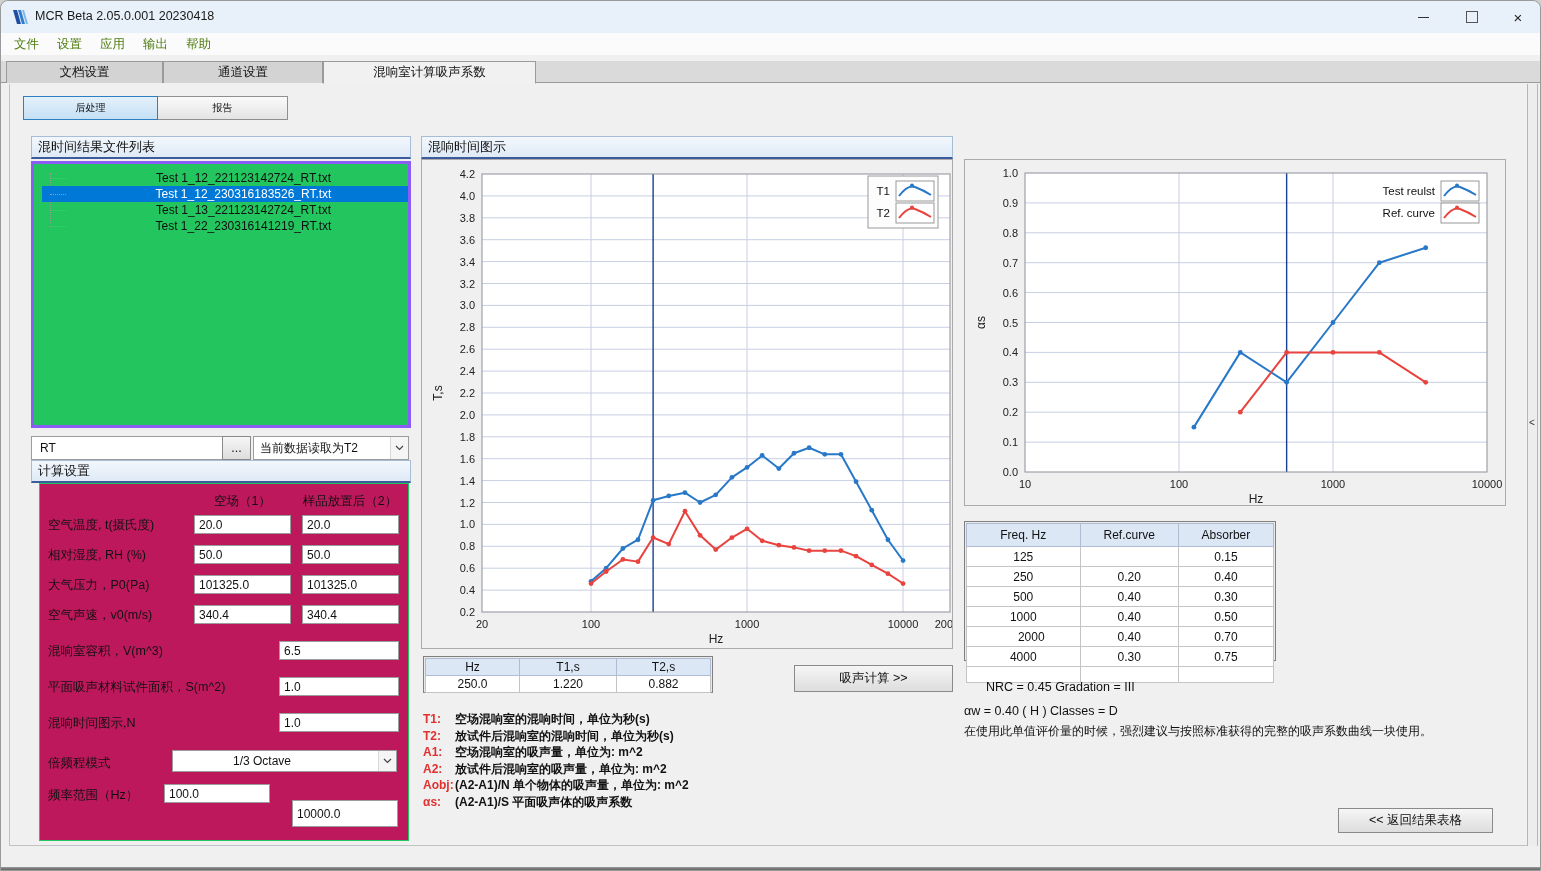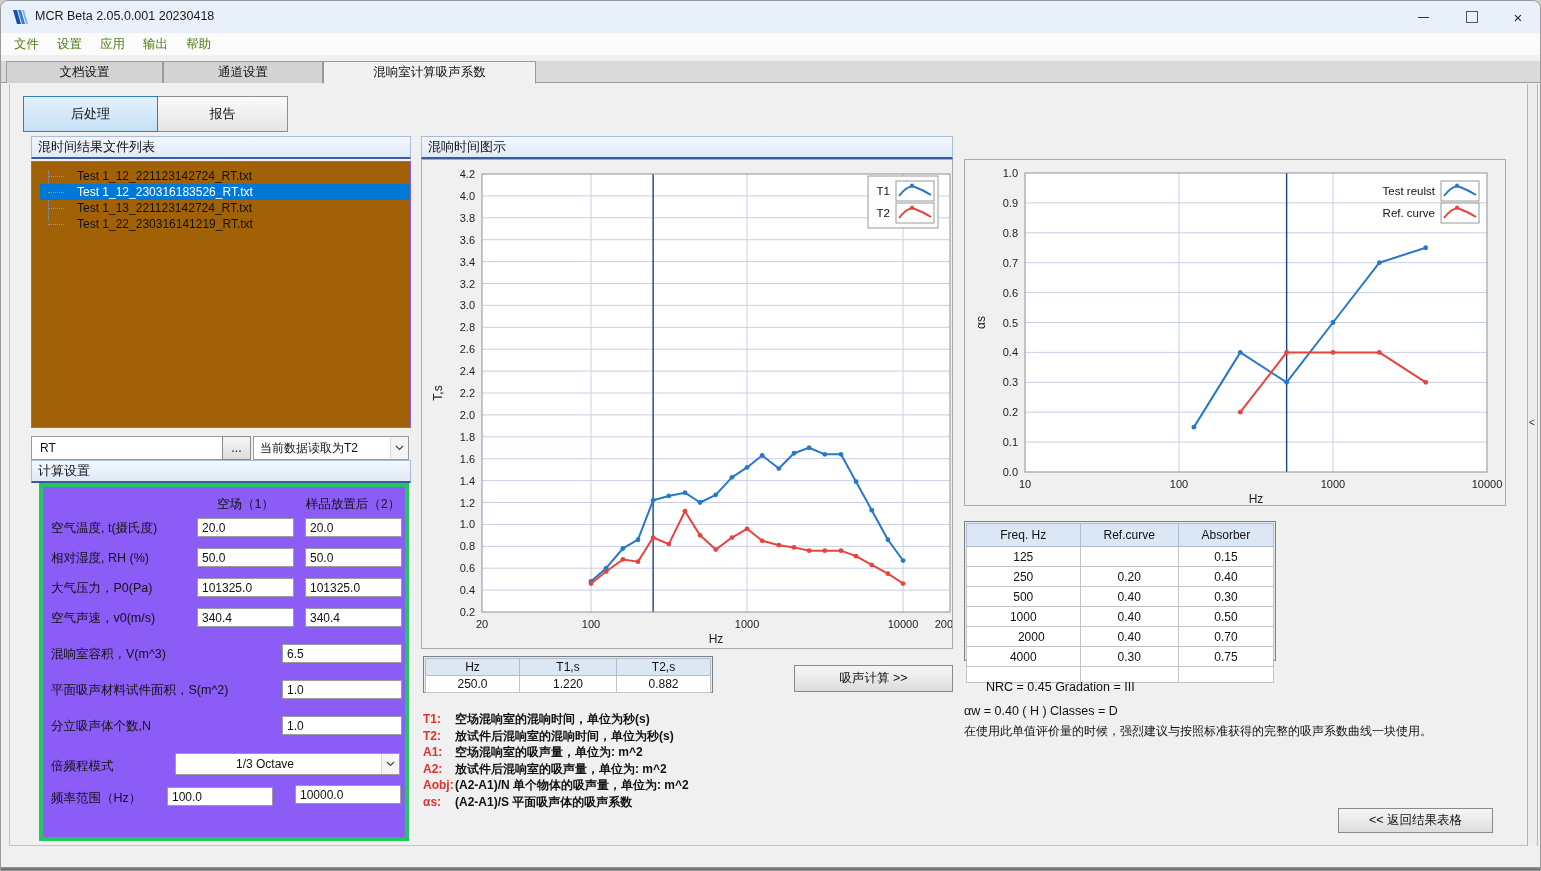--- a/index.html
+++ b/index.html
@@ -18,45 +18,45 @@
   
   .menubar{left:0;top:32px;width:100%;height:22px;background:#FBFBFB;display:flex;align-items:center;padding-left:4px;}
   .menu-item{padding:2px 9px;font-size:12.5px;color:#4d7c0f;}
   
   .tabstrip{left:0;top:60px;width:100%;height:22px;background:#DADADA;border-bottom:1px solid #9a9a9a;}
   .tab{top:0;height:22px;display:flex;align-items:center;justify-content:center;
        font-size:12.5px;color:#111;background:#D3D3D3;border:1px solid #9a9a9a;border-bottom:none;}
   .tab.sel{background:#F1F1F1;height:23px;border-bottom:1px solid #F1F1F1;z-index:2;}
   
   .content{left:8px;top:83px;width:1525px;height:762px;background:#F0F0F0;border:1px solid #C2C2C2;border-top:none;}
-  .subtab{height:36px;display:flex;align-items:center;justify-content:center;font-size:13px;
+  .subtab{height:24px;display:flex;align-items:center;justify-content:center;font-size:10px;
           background:linear-gradient(#FAFAFA,#E4E4E4);border:1px solid #8f8f8f;color:#111;}
   .subtab.sel{background:linear-gradient(#E4F1FB,#C5E0F5);border:1px solid #2E7FC2;z-index:2;}
   
   .phead{height:23px;background:linear-gradient(#F2F7FD,#DFEAF7);border:1px solid #A7BDD6;
          border-bottom:2px solid #3B5B9D;font-size:13px;color:#111;display:flex;align-items:center;padding-left:6px;}
   
-  .listbox{background:#a16207;border:1px solid #8b5cf6;overflow:hidden;}
+  .listbox{background:#22c55e;border:3px solid #8b5cf6;overflow:hidden;text-align:center;}
   .tree-vline{position:absolute;left:16px;top:9px;height:50px;border-left:1px dotted #9a9a9a;}
   .file-item{position:relative;margin-left:8px;height:16px;line-height:16px;font-size:12px;color:#111;
              padding-left:37px;white-space:nowrap;}
   .file-item::before{content:"";position:absolute;left:8px;top:8px;width:16px;border-top:1px dotted #9a9a9a;}
   .file-item.selected{background:#0078D7;color:#fff;}
   
   .tbox{border:1px solid #9c9c9c;background:#fff;font-size:12px;color:#111;padding:0 4px;
         font-family:"Liberation Sans","DejaVu Sans",sans-serif;}
   .tbox.center{}
   .btn{background:linear-gradient(#F6F6F6,#DDDDDD);border:1px solid #8a8a8a;font-size:12.5px;color:#111;
        display:flex;align-items:center;justify-content:center;}
   .combo{background:#fff;border:1px solid #9c9c9c;display:flex;align-items:center;font-size:12px;color:#111;}
   .combo .ctext{flex:1;padding-left:6px;}
   .combo.center .ctext{text-align:center;}
   .combo .chev{width:17px;height:100%;display:flex;align-items:center;justify-content:center;background:#F5F5F5;border-left:1px solid #d9d9d9;}
   
-  .panelbox{background:#8b5cf6;border:4px solid #22c55e;}
+  .panelbox{background:#be185d;border:1px solid #22c55e;}
   .lbl{position:absolute;font-size:12.5px;color:#111;white-space:nowrap;}
   .colhead{position:absolute;font-size:12.5px;color:#111;text-align:center;}
   
   .mtable{border-collapse:collapse;}
   .mtable th{background:#DCE7F5;border:1px solid #AEBDD2;font-weight:normal;font-size:12px;color:#111;}
   .mtable td{background:#fff;border:1px solid #C4C4C4;font-size:12px;color:#111;text-align:center;}
   .touter{border:1px solid #808080;background:#E9E9E9;padding:1px;}
   
   .note-line{display:flex;font-size:12px;line-height:16.6px;color:#111;font-weight:bold;}
   .note-key{color:#E03030;min-width:32px;white-space:pre;}
@@ -152,36 +152,36 @@
     <div class="lbl" style="left:8px;top:123px;">空气声速，v0(m/s)</div>
     <input class="abs tbox center" style="left: 154px; top: 121px; width: 97px; height: 19px;" value="340.4">
     <input class="abs tbox center" style="left: 262px; top: 121px; width: 97px; height: 19px;" value="340.4">
 
     <div class="lbl" style="left:8px;top:159px;">混响室容积，V(m^3)</div>
     <input class="abs tbox center" style="left: 239px; top: 157px; width: 120px; height: 19px;" value="6.5">
 
     <div class="lbl" style="left:8px;top:195px;">平面吸声材料试件面积，S(m^2)</div>
     <input class="abs tbox center" style="left: 239px; top: 193px; width: 120px; height: 19px;" value="1.0">
 
-    <div class="lbl" style="left:8px;top:231px;">分立吸声体个数,N</div>
+    <div class="lbl" style="left:8px;top:231px;">混响时间图示,N</div>
     <input class="abs tbox center" style="left: 239px; top: 229px; width: 120px; height: 19px;" value="1.0">
 
     <div class="lbl" style="left:8px;top:271px;">倍频程模式</div>
     <div class="abs combo center" style="left:132px;top:266px;width:225px;height:22px;gap:33px;">
       <span class="ctext">1/3 Octave</span>
       <span class="chev">
         <svg width="9" height="6" viewBox="0 0 9 6">
             <polyline points="1,1 4.5,4.5 8,1" fill="none" stroke="#444" stroke-width="1.2"></polyline>
           </svg>
       </span>
     </div>
 
     <div class="lbl" style="left:8px;top:303px;">频率范围（Hz）</div>
     <input class="abs tbox center" style="left: 124px; top: 300px; width: 106px; height: 19px;" value="100.0">
-    <input class="abs tbox center" style="left: 252px; top: 298px; width: 106px; height: 19px;" value="10000.0">
+    <input class="abs tbox center" style="left: 252px; top: 316px; width: 106px; height: 27px;" value="10000.0">
   </div>
 
   <div class="abs phead" style="left:420px;top:135px;width:532px;">混响时间图示</div>
 
   <div class="abs" style="left:420px;top:158px;width:532px;height:490px;background:#F0F0F0;border:1px solid #ABABAB;">
     <svg id="rt-chart-svg" width="530" height="488">
         <rect x="60" y="14" width="468" height="438" fill="#fff"></rect>
         <text x="53" y="456" text-anchor="end" font-size="11" fill="#222">0.2</text>
         <line x1="60" y1="430.1" x2="528" y2="430.1" stroke="#C9CFE3" stroke-width="1"></line>
         <text x="53" y="434.1" text-anchor="end" font-size="11" fill="#222">0.4</text>

